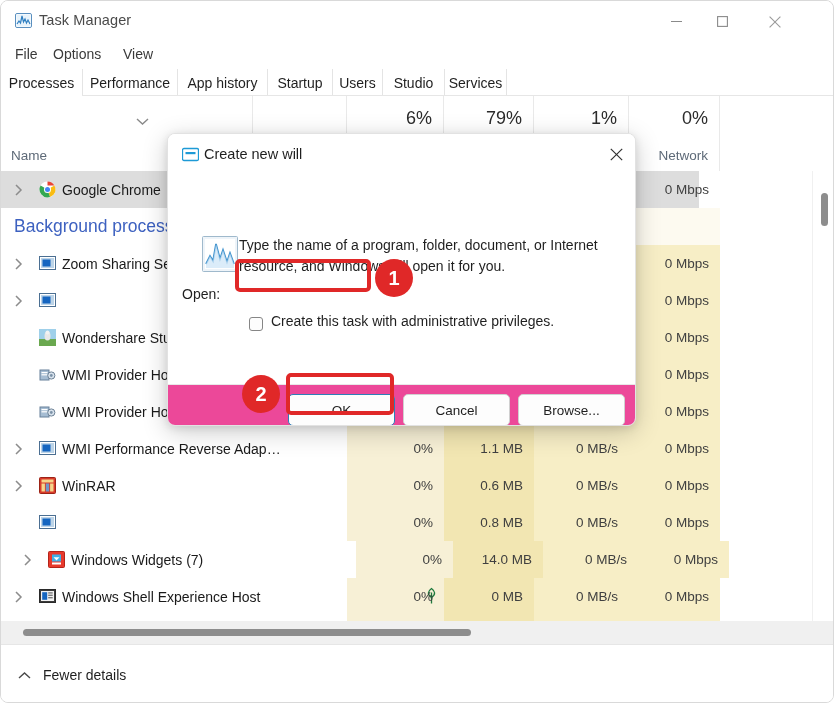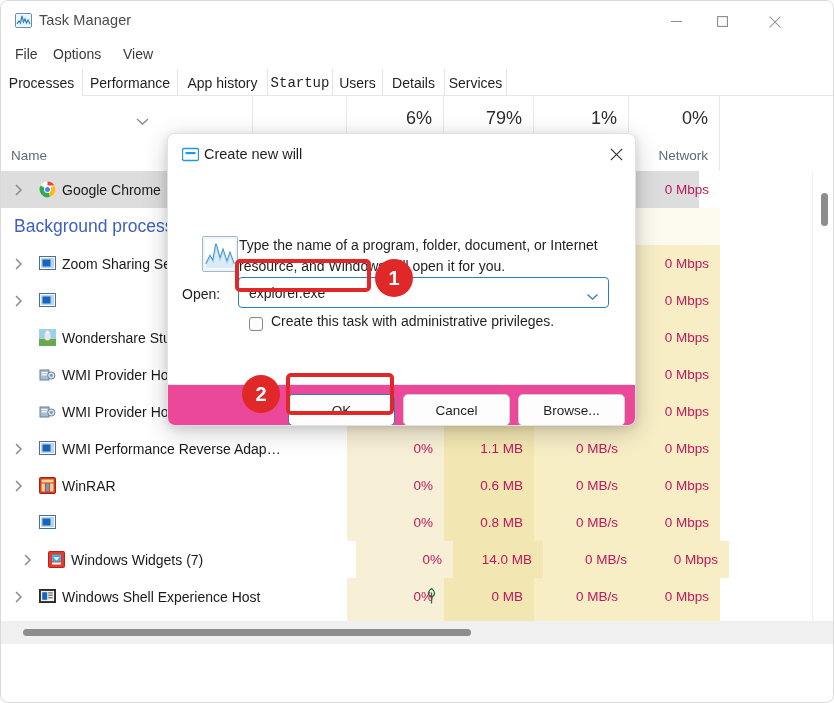--- a/index.html
+++ b/index.html
@@ -131,21 +131,21 @@
   .row .chev {
     position: absolute; left: 13px; top: 0; height: 37px;
     display: flex; align-items: center;
   }
   .row .picon {
     position: absolute; left: 38px; top: 10px; width: 17px; height: 17px;
   }
   .cell {
     position: absolute; top: 0; height: 37px;
     display: flex; align-items: center; justify-content: flex-end;
-    font-size: 13.5px; color: #be185d; padding-right: 11px;
+    font-size: 13.5px; color: #404040; padding-right: 11px;
   }
   .c-cpu  { left: 346px; width: 97px; }
   .c-mem  { left: 443px; width: 90px; }
   .c-disk { left: 533px; width: 95px; }
   .c-net  { left: 628px; width: 91px; }
 
   .row.selected { background: #dddddd; }
   .row.hdr-group .gname {
     position: absolute; left: 13px; top: 0; height: 37px;
     display: flex; align-items: center;
@@ -316,28 +316,28 @@
   <div id="tabstrip">
       <div class="tab active" style="left: 0px; width: 82px;">
         <span>Processes</span>
       </div>
       <div class="tab" style="left: 82px; width: 95px;">
         <span>Performance</span>
       </div>
       <div class="tab" style="left: 177px; width: 90px;">
         <span>App history</span>
       </div>
-      <div class="tab" style="left: 267px; width: 65px; font-family: Liberation Mono, monospace;">
+      <div class="tab" style="left: 267px; width: 65px;">
         <span>Startup</span>
       </div>
       <div class="tab" style="left: 332px; width: 50px;">
         <span>Users</span>
       </div>
       <div class="tab" style="left: 382px; width: 62px;">
-        <span>Details</span>
+        <span>Studio</span>
       </div>
       <div class="tab" style="left: 444px; width: 62px;">
         <span>Services</span>
       </div>
     </div>
   <div id="tabstrip-underline"></div>
 
   <div id="colheader">
     <div id="colh-name">
       <span id="sort-caret">
@@ -613,20 +613,31 @@
       </div>
     </div>
 
   <div id="vscroll">
     <div id="vthumb"></div>
   </div>
   <div id="hscroll">
     <div id="hthumb"></div>
   </div>
 
+  <div id="statusbar">
+    <div id="fewer-details">
+      <span>
+        <svg width="15" height="9" viewBox="0 0 15 9">
+          <polyline points="2,7 7.5,2 13,7" fill="none" stroke="#4a4a4a" stroke-width="1.4"></polyline>
+        </svg>
+      </span>
+      <span>Fewer details</span>
+    </div>
+
+  </div>
 
   <div id="dialog">
     <div id="dlg-titlebar">
       <span id="dlg-icon">
         <svg width="17" height="17" viewBox="0 0 17 17">
           <rect x="0.5" y="2.5" width="16" height="12" rx="1.5" fill="#ffffff" stroke="#1e9ad6" stroke-width="1.3"></rect>
           <rect x="3.5" y="6" width="10" height="2.2" fill="#1e9ad6"></rect>
         </svg>
       </span>
       <span id="dlg-title">Create new will</span>
@@ -643,28 +654,20 @@
         <svg width="36" height="36" viewBox="0 0 36 36">
           <rect x="0.5" y="0.5" width="35" height="35" rx="1" fill="#eef4f9" stroke="#9fb9cc"></rect>
           <rect x="3" y="3" width="30" height="30" fill="#ffffff"></rect>
           <polyline points="4,28 8,20 11,25 14,8 18,23 21,14 25,26 28,17 32,28" fill="none" stroke="#3a8fcc" stroke-width="1.7"></polyline>
           <polygon points="4,28 8,20 11,25 14,8 18,23 21,14 25,26 28,17 32,28 32,32 4,32" fill="#cfe6f7" opacity="0.75"></polygon>
         </svg>
       </span>
       <div id="dlg-desc">Type the name of a program, folder, document, or Internet resource, and Windows will open it for you.</div>
 
       <span id="open-label">Open:</span>
-      <div id="open-combo">
-        <span id="open-input">explorer.exe</span>
-        <span id="combo-caret">
-          <svg width="13" height="8" viewBox="0 0 13 8">
-            <polyline points="1.5,1.5 6.5,6.2 11.5,1.5" fill="none" stroke="#2c7fb8" stroke-width="1.3"></polyline>
-          </svg>
-        </span>
-      </div>
 
       <div id="admin-check"></div>
       <span id="admin-label">Create this task with administrative privileges.</span>
     </div>
 
     <div id="dlg-footer">
       <div class="dlgbtn" id="btn-ok">
         <span>OK</span>
       </div>
       <div class="dlgbtn" id="btn-cancel">

